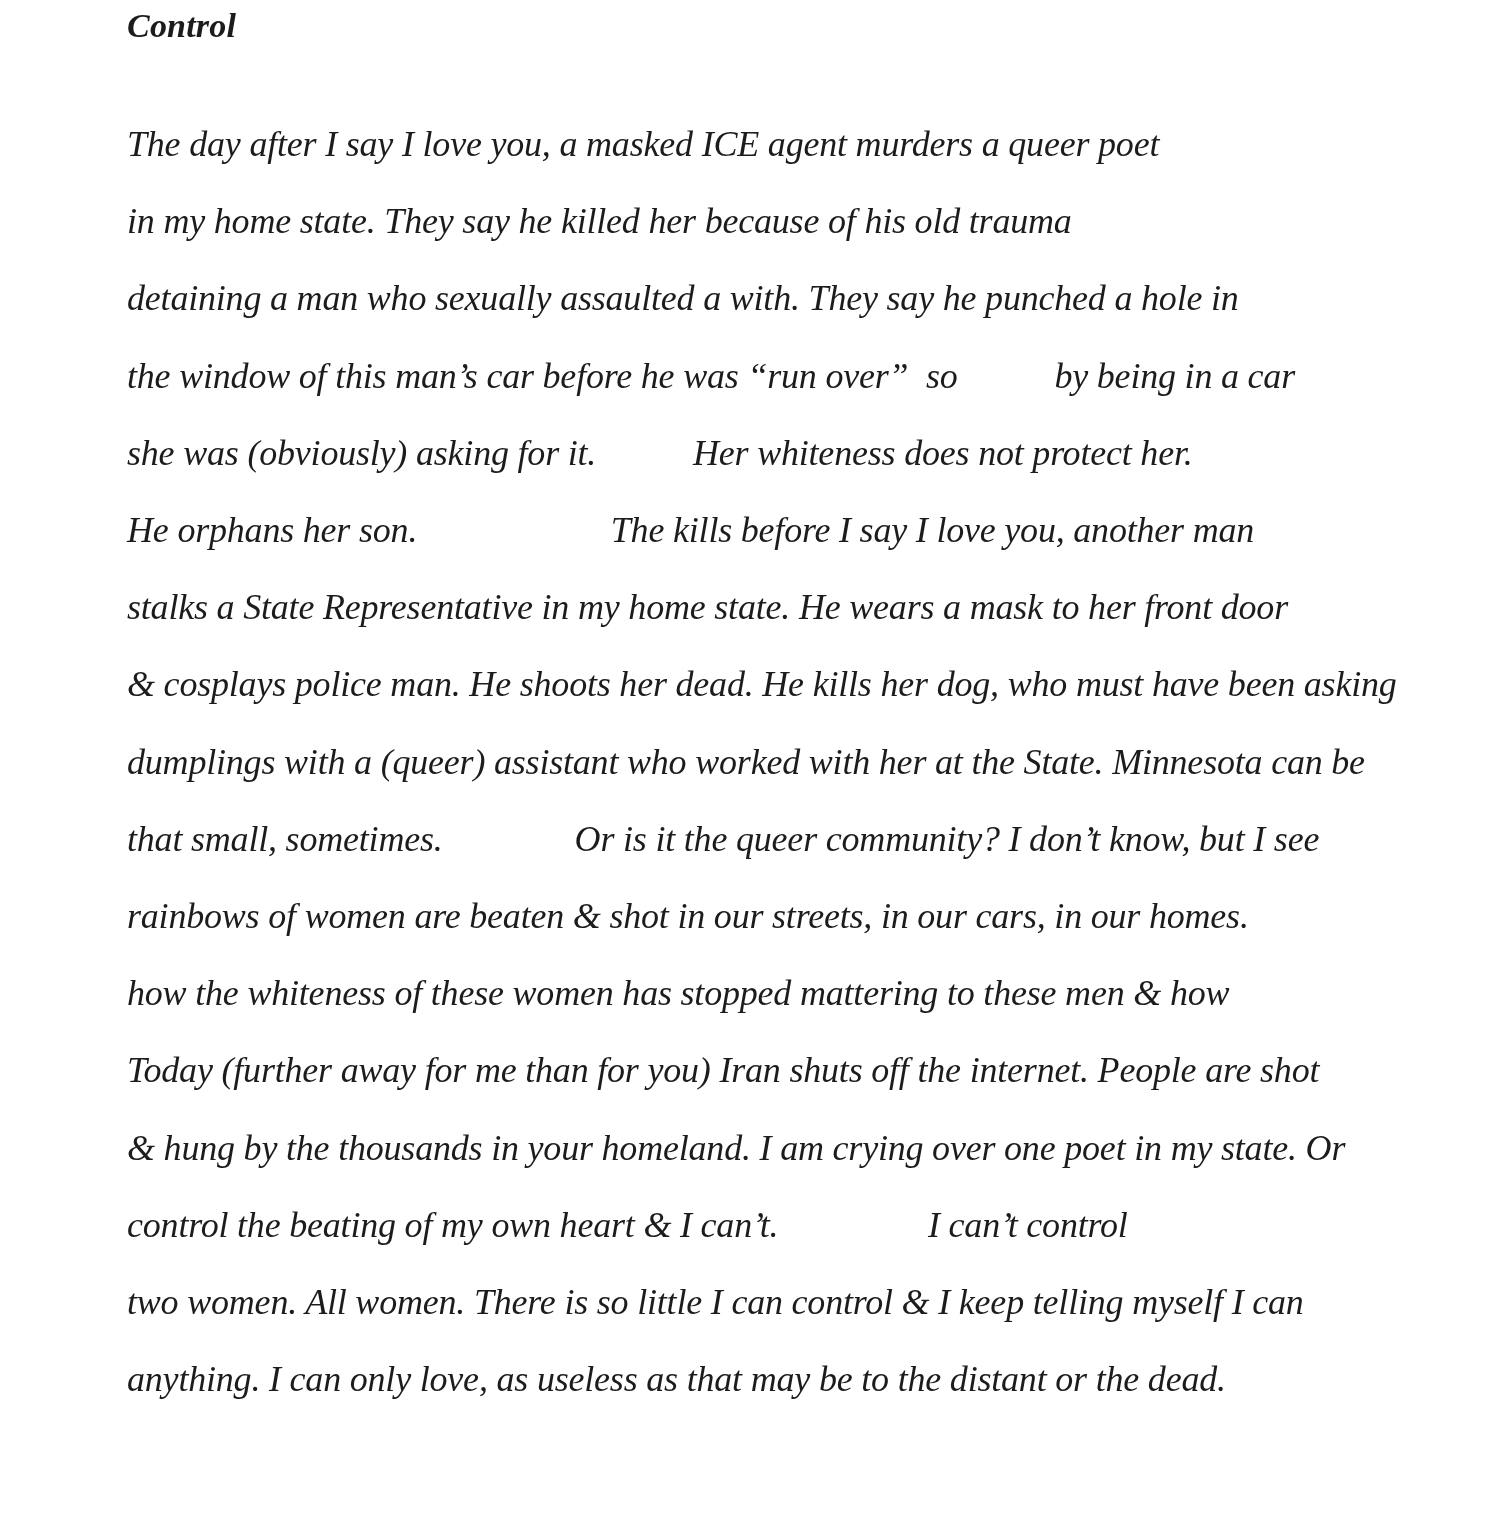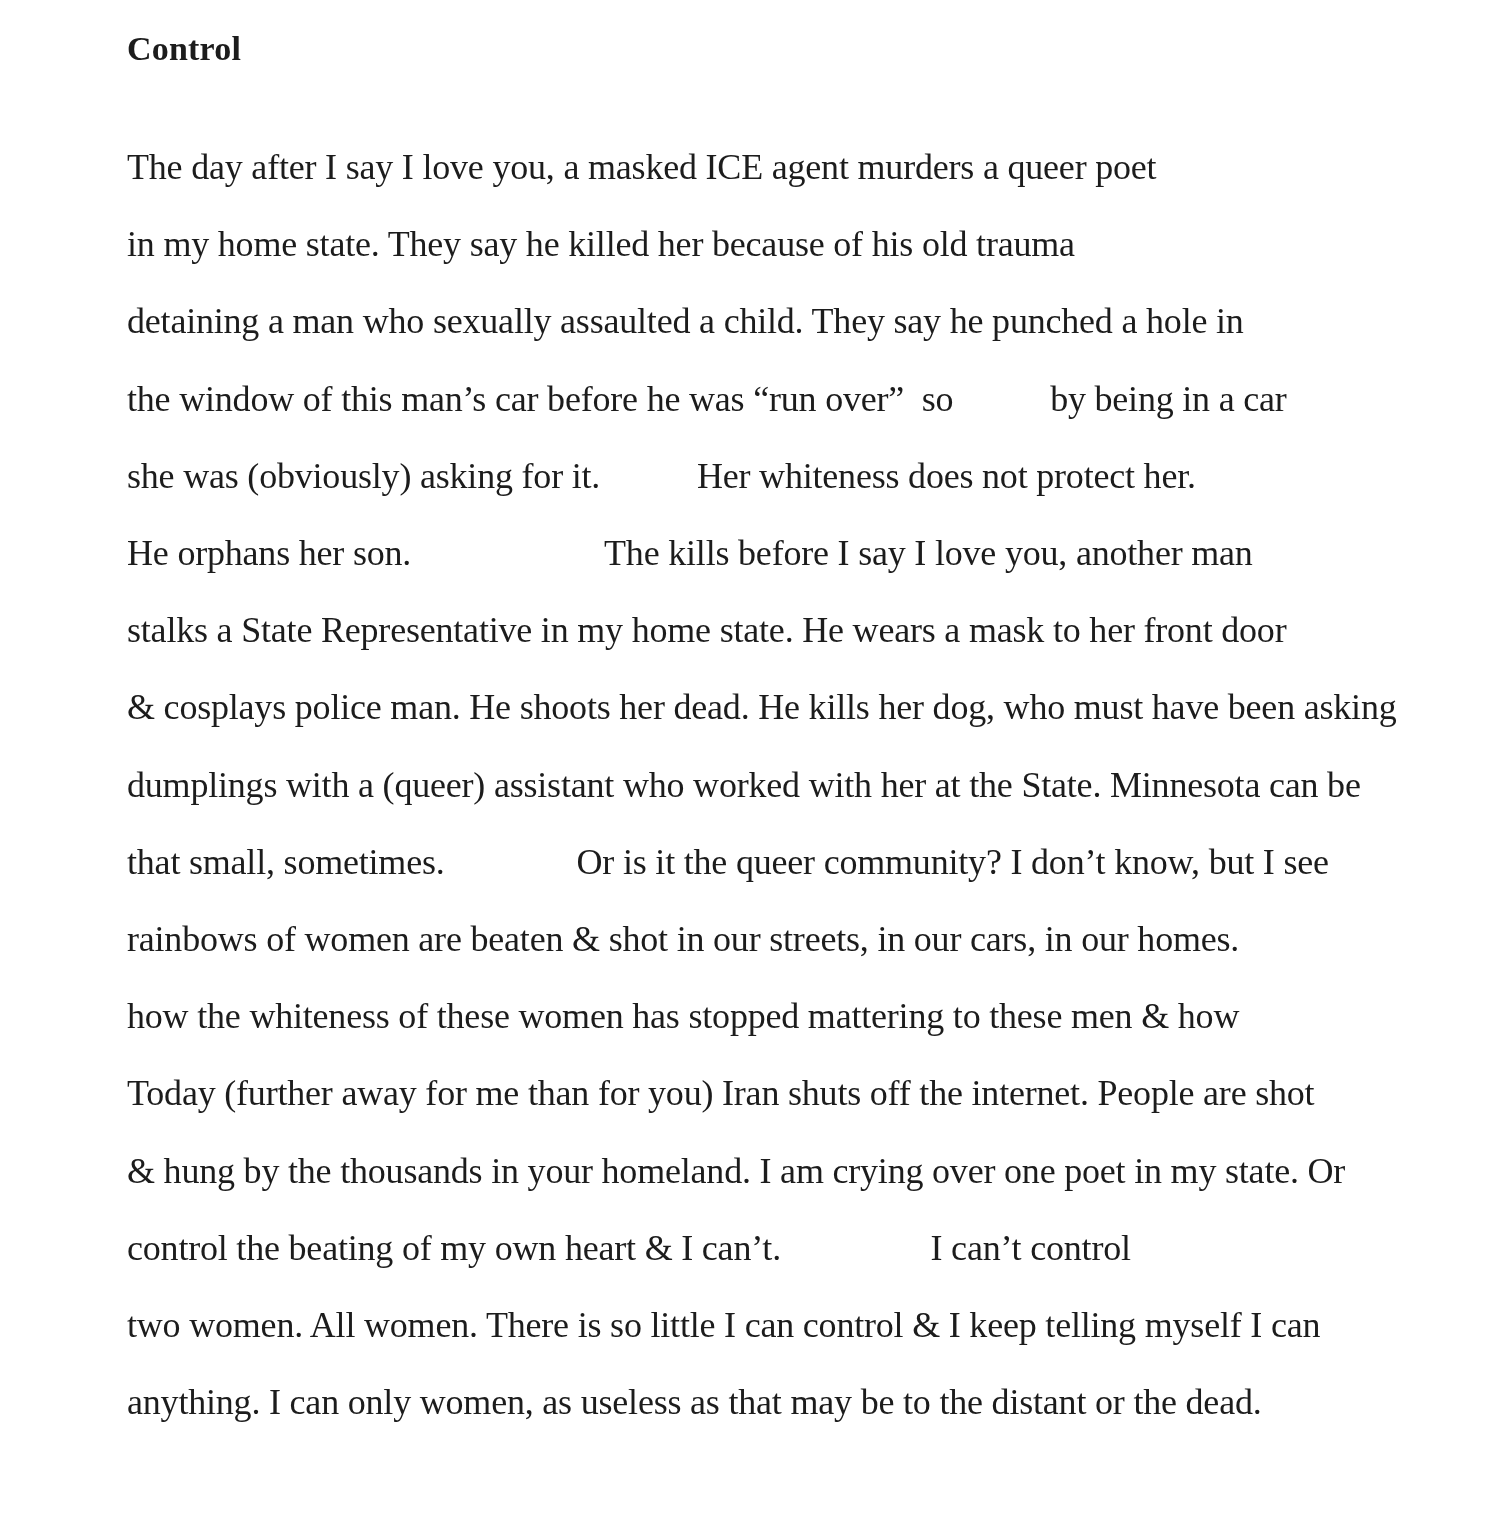--- a/index.html
+++ b/index.html
@@ -7,23 +7,24 @@
     padding: 0;
     background: #ffffff;
     width: 1500px;
     height: 1528px;
     overflow: hidden;
   }
   .page {
     box-sizing: border-box;
     width: 1500px;
     height: 1528px;
-    padding: 27px 20px 0 127px;
+    padding: 4px 20px 0 127px;
     font-family: "Liberation Serif", "DejaVu Serif", serif;
     color: #1c1c1c;
+    font-style: italic;
   }
   .poem-title {
     font-size: 34px;
     line-height: 44px;
     font-weight: bold;
     letter-spacing: 0.2px;
     margin: 0 0 58px 0;
   }
   .poem-body {
     font-size: 36px;
@@ -35,29 +36,29 @@
   }
 </style>
 </head>
 <body>
 
 <div class="page">
   <h1 class="poem-title">Control</h1>
   <div class="poem-body">
     <div class="poem-line">The day after I say I love you, a masked ICE agent murders a queer poet</div>
     <div class="poem-line">in my home state. They say he killed her because of his old trauma</div>
-    <div class="poem-line">detaining a man who sexually assaulted a child. They say he punched a hole in</div>
+    <div class="poem-line">detaining a man who sexually assaulted a with. They say he punched a hole in</div>
     <div class="poem-line">the window of this man’s car before he was “run over”  so           by being in a car</div>
     <div class="poem-line">she was (obviously) asking for it.           Her whiteness does not protect her.</div>
     <div class="poem-line">He orphans her son.                      The kills before I say I love you, another man</div>
     <div class="poem-line">stalks a State Representative in my home state. He wears a mask to her front door</div>
     <div class="poem-line">&amp; cosplays police man. He shoots her dead. He kills her dog, who must have been asking</div>
     <div class="poem-line">dumplings with a (queer) assistant who worked with her at the State. Minnesota can be</div>
     <div class="poem-line">that small, sometimes.               Or is it the queer community? I don’t know, but I see</div>
     <div class="poem-line">rainbows of women are beaten &amp; shot in our streets, in our cars, in our homes.</div>
     <div class="poem-line">how the whiteness of these women has stopped mattering to these men &amp; how</div>
     <div class="poem-line">Today (further away for me than for you) Iran shuts off the internet. People are shot</div>
     <div class="poem-line">&amp; hung by the thousands in your homeland. I am crying over one poet in my state. Or</div>
     <div class="poem-line">control the beating of my own heart &amp; I can’t.                 I can’t control</div>
     <div class="poem-line">two women. All women. There is so little I can control &amp; I keep telling myself I can</div>
-    <div class="poem-line">anything. I can only women, as useless as that may be to the distant or the dead.</div>
+    <div class="poem-line">anything. I can only love, as useless as that may be to the distant or the dead.</div>
   </div>
 </div>
 
 </body></html>

